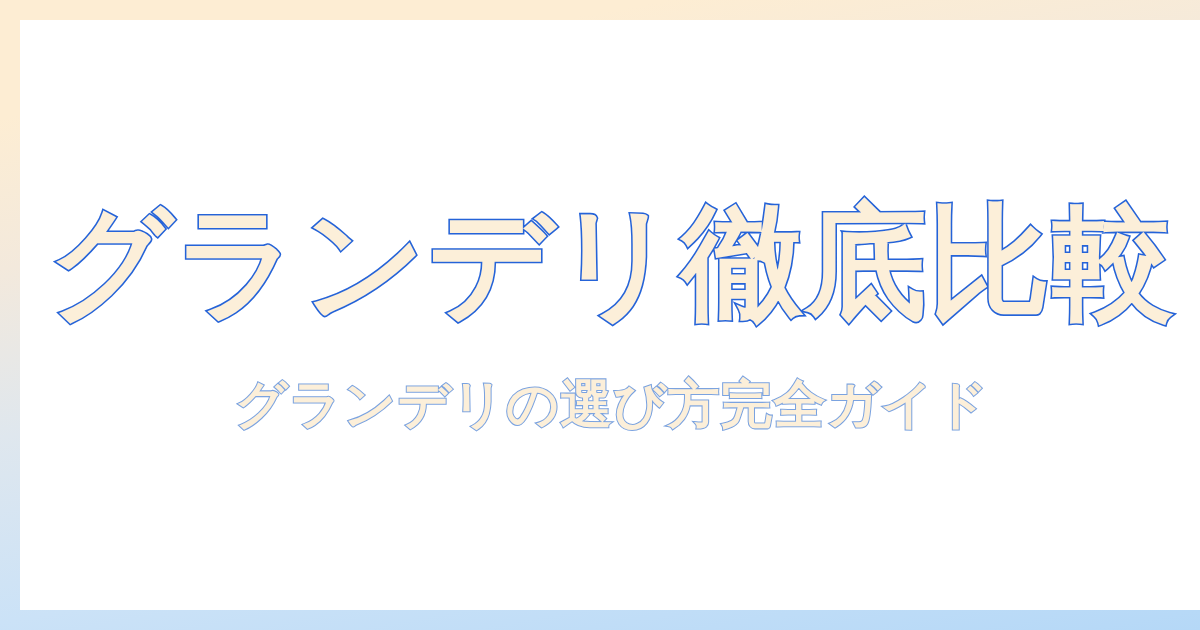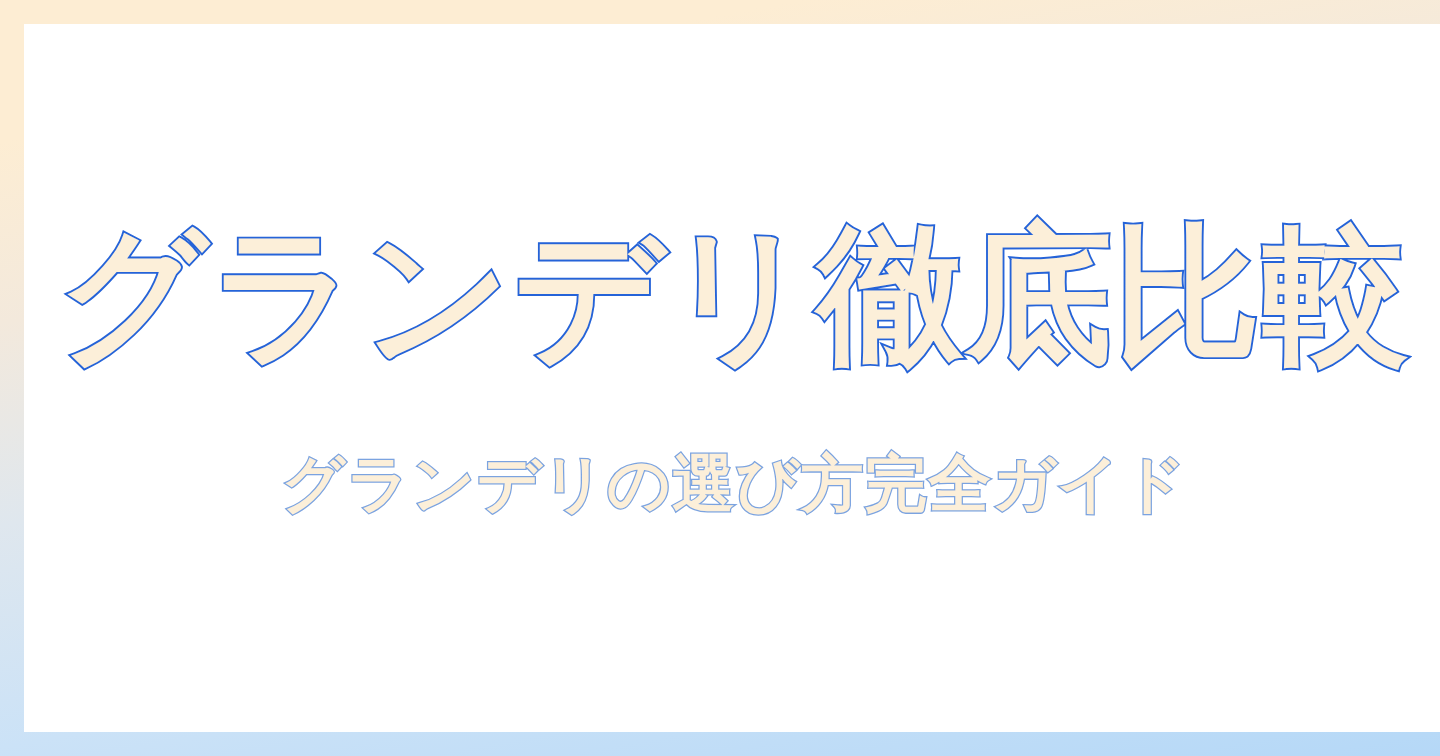--- a/index.html
+++ b/index.html
@@ -70,21 +70,21 @@
   #sub-title {
     font-family: "DejaVu Sans", "Liberation Sans", sans-serif;
     font-weight: 700;
     font-size: 52px;
     line-height: 1.1;
     letter-spacing: 0.02em;
     white-space: nowrap;
     color: #FCEFD9;
     -webkit-text-stroke: 2.1px #7BA3E0;
     paint-order: stroke fill;
-    margin: 16px;
+    margin: 0;
     text-align: center;
   }
 </style>
 </head>
 <body>
 
 <div id="ogp-canvas">
   <div id="inner-card">
     <div class="text-stack">
       <div id="main-title">グランデリ徹底比較</div>

